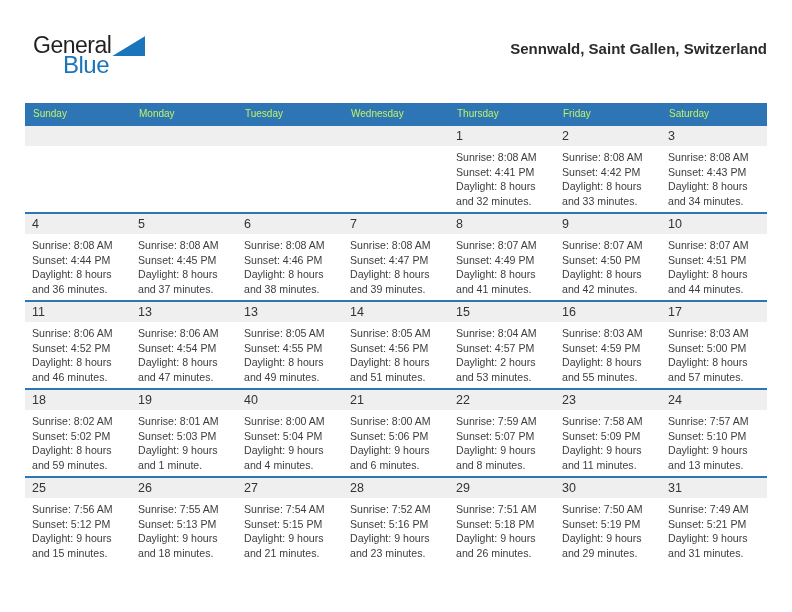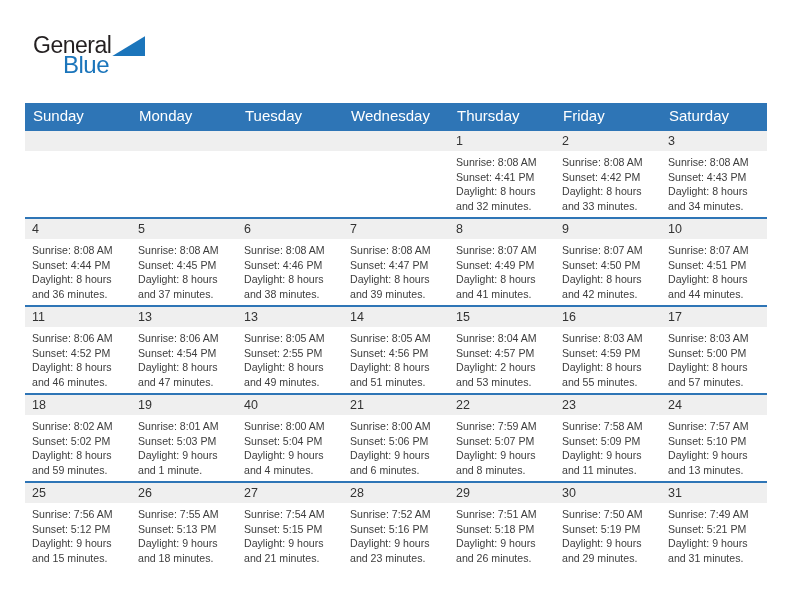--- a/index.html
+++ b/index.html
@@ -43,22 +43,22 @@
   }
   .page-subtitle{
     margin:7px 0 0 0;font-size:15px;font-weight:bold;color:#2B2B2B;line-height:1.1;
   }
 
   
   table.calendar{
     width:742px;margin:0 25px;border-collapse:collapse;table-layout:fixed;
   }
   thead th{
-    background:var(--accent);color:#ffffff;font-weight:normal;
-    font-size:15px;text-align:left;padding:4px 0 5px 8px;height:22px;
+    background:var(--accent);color:#bef264;font-weight:normal;
+    font-size:10px;text-align:left;padding:4px 0 5px 8px;height:22px;
   }
   tbody td{
     vertical-align:top;border-top:2px solid var(--accent);
     height:88px;padding:0;
   }
   .day-band{
     background:var(--band);height:20px;padding:3px 0 0 7px;
     font-size:12.5px;color:#333333;line-height:1.2;
   }
   .day-details{
@@ -72,20 +72,21 @@
 
   <div class="topbar">
     <div class="logo">
       <div class="logo-row1">
         <span class="logo-general">General</span>
         <span class="logo-triangle"></span>
       </div>
       <div class="logo-blue">Blue</div>
     </div>
     <div class="title-block">
+      <h2 class="page-subtitle">Sennwald, Saint Gallen, Switzerland</h2>
     </div>
   </div>
 
   <table class="calendar">
     <thead>
       <tr id="weekday-row">
           <th>Sunday</th>
           <th>Monday</th>
           <th>Tuesday</th>
           <th>Wednesday</th>
@@ -245,21 +246,21 @@
       <div>Daylight: 8 hours and 47 minutes.</div>
     </div>
   </td>
 
   <td class="day-cell">
     <div class="day-band">
       <span class="day-num">13</span>
     </div>
     <div class="day-details">
       <div>Sunrise: 8:05 AM</div>
-      <div>Sunset: 2:55 PM</div>
+      <div>Sunset: 4:55 PM</div>
       <div>Daylight: 8 hours and 49 minutes.</div>
     </div>
   </td>
 
   <td class="day-cell">
     <div class="day-band">
       <span class="day-num">14</span>
     </div>
     <div class="day-details">
       <div>Sunrise: 8:05 AM</div>

